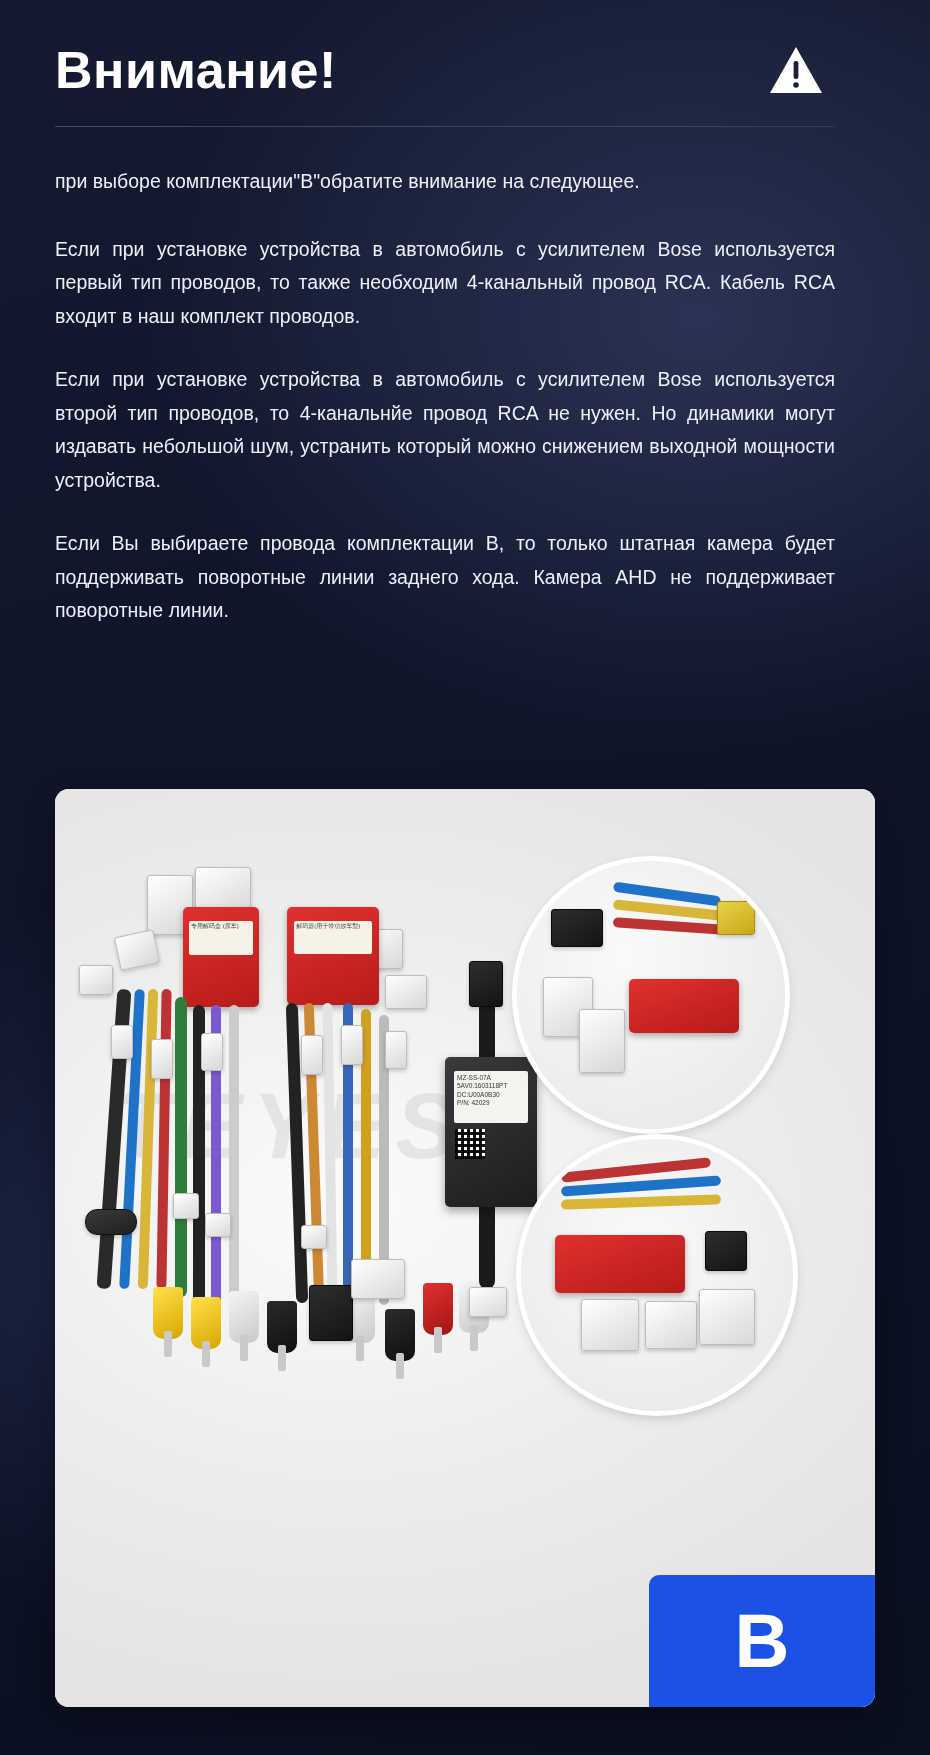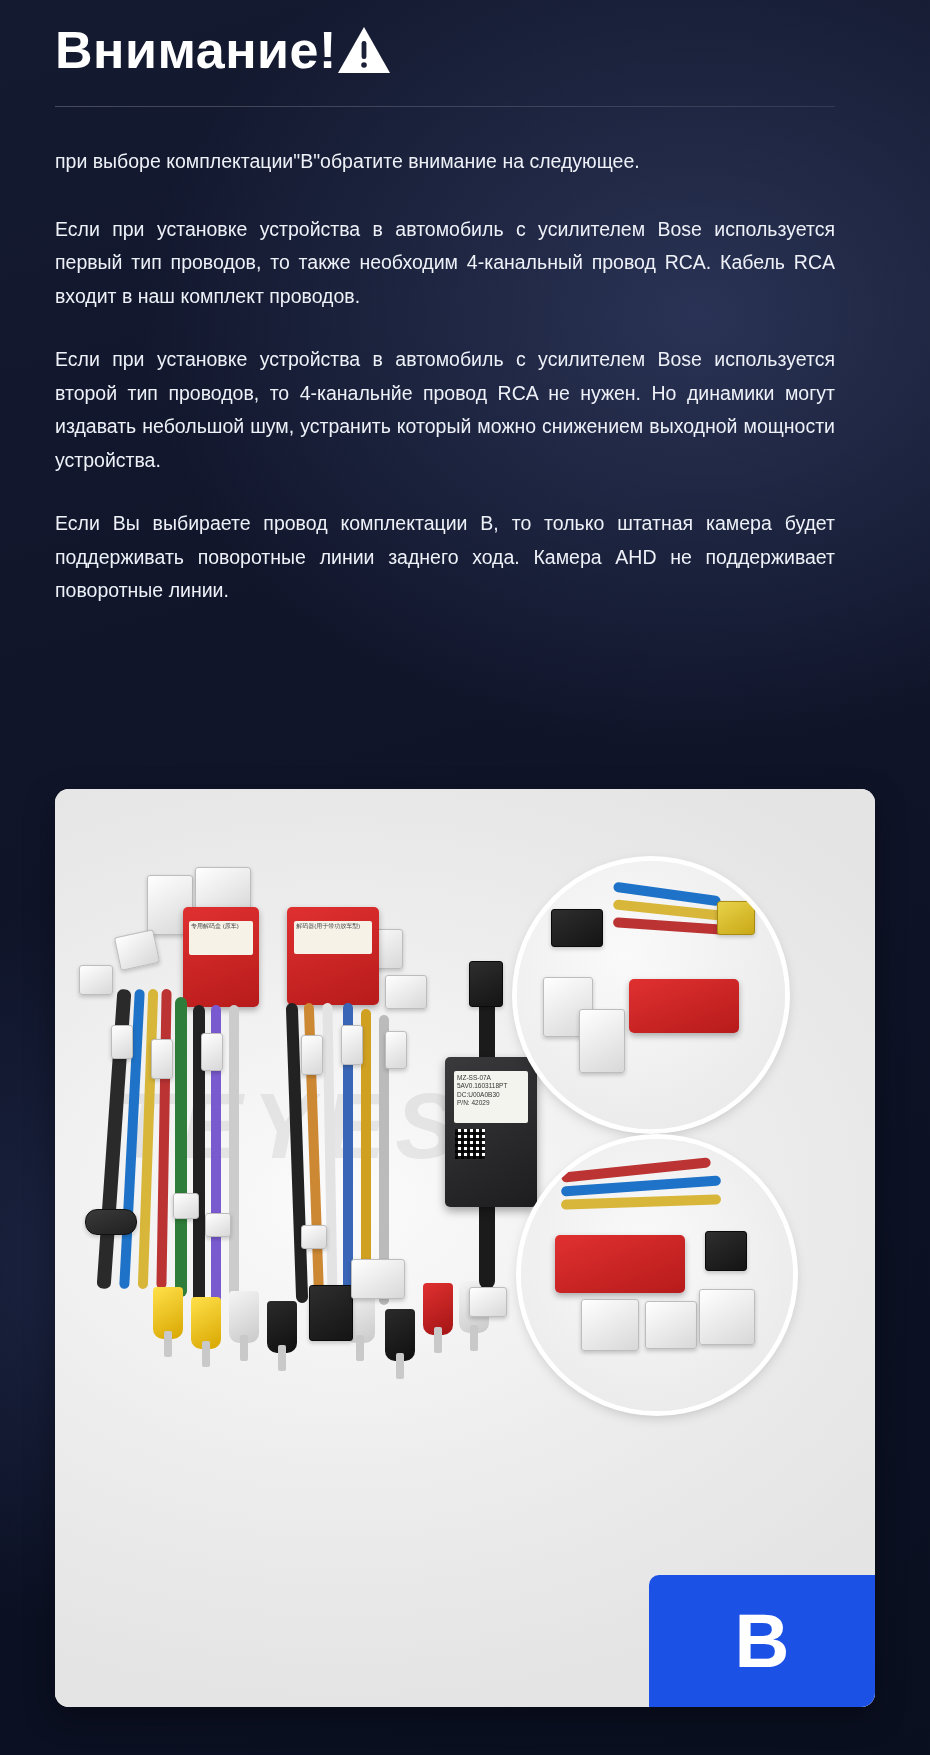--- a/index.html
+++ b/index.html
@@ -21,21 +21,22 @@
   }
   .content {
     position: absolute;
     left: 55px;
     top: 0;
     width: 780px;
   }
   .header {
     display: flex;
     align-items: center;
-    padding-top: 24px;
+    justify-content: space-between;
+    padding-top: 44px;
     padding-bottom: 30px;
   }
   .title {
     font-size: 52px;
     font-weight: bold;
     color: #ffffff;
     letter-spacing: 0.5px;
     line-height: 1;
   }
   .warn-icon {
@@ -209,21 +210,21 @@
         <rect x="24.6" y="16" width="4.8" height="18" rx="2.2" fill="#1a2038"></rect>
         <circle cx="27" cy="40" r="2.8" fill="#1a2038"></circle>
       </svg>
     </div>
 
     <div class="divider"></div>
 
     <p class="para lead">при выборе комплектации"B"обратите внимание на следующее.</p>
     <p class="para">Если при установке устройства в автомобиль с усилителем Bose используется первый тип проводов, то также необходим 4-канальный провод RCA. Кабель RCA входит в наш комплект проводов.</p>
     <p class="para">Если при установке устройства в автомобиль с усилителем Bose используется второй тип проводов, то 4-канальнйе провод RCA не нужен. Но динамики могут издавать небольшой шум, устранить который можно снижением выходной мощности устройства.</p>
-    <p class="para">Если Вы выбираете провод комплектации B, то только штатная камера будет поддерживать поворотные линии заднего хода. Камера AHD не поддерживает поворотные линии.</p>
+    <p class="para">Если Вы выбираете провода комплектации B, то только штатная камера будет поддерживать поворотные линии заднего хода. Камера AHD не поддерживает поворотные линии.</p>
 
   </div>
 
   <div class="photo-card">
     <div class="photo">
 
       <div class="watermark">TEYES</div>
 
       <div class="whiteplug" style="left:92px;  top:86px;  width:46px; height:60px;"></div>
       <div class="whiteplug" style="left:140px; top:78px;  width:56px; height:46px;"></div>

